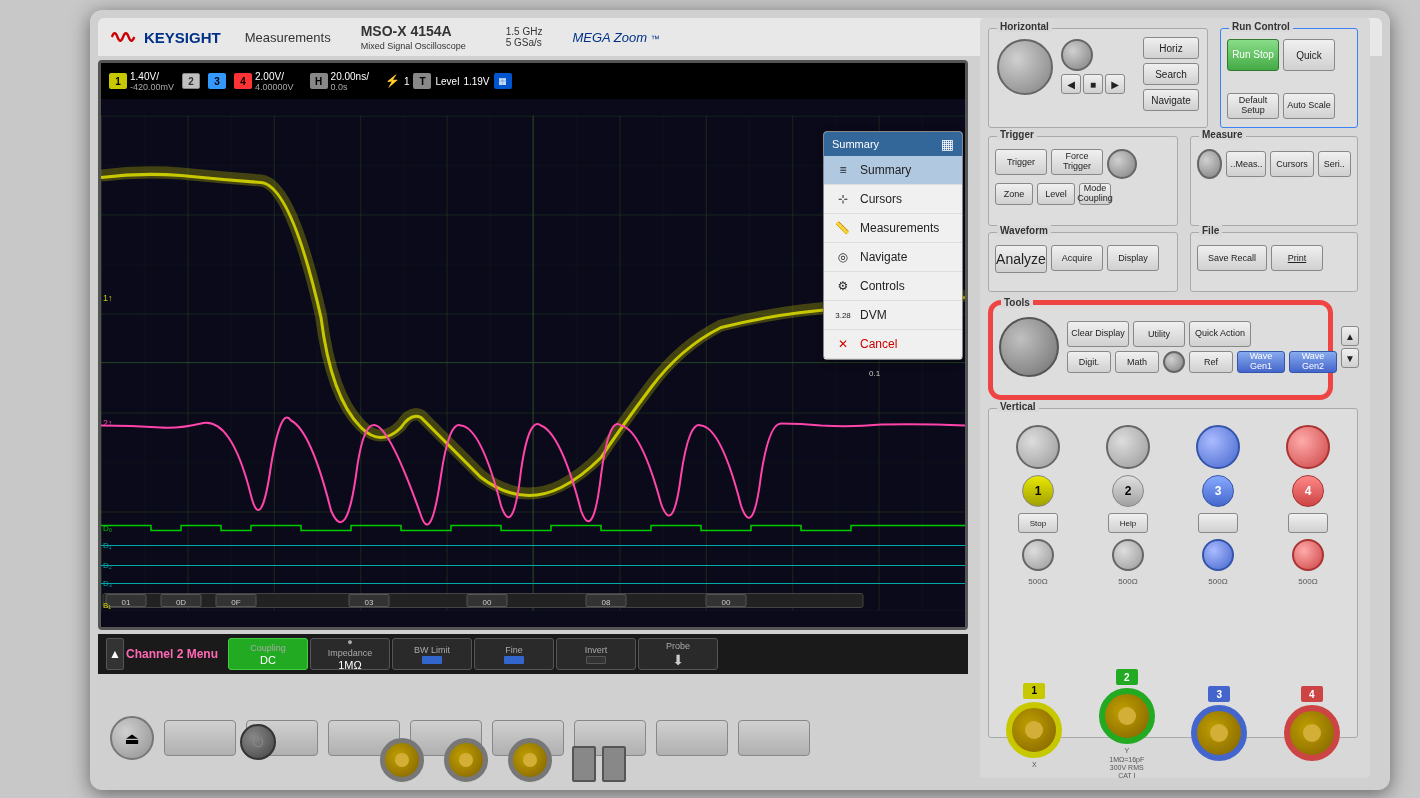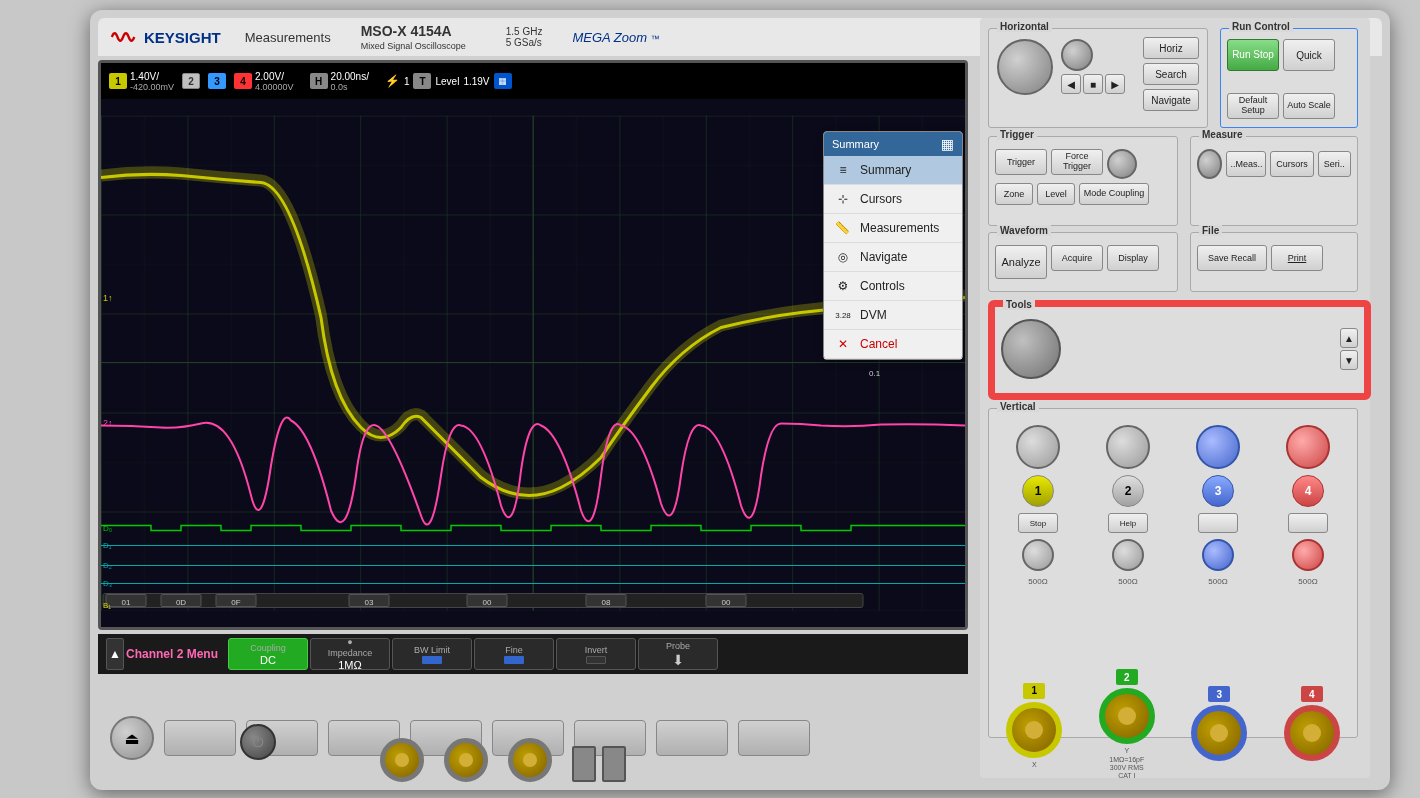--- a/index.html
+++ b/index.html
@@ -575,59 +575,78 @@
       <div class="section-label">Trigger</div>
       <div style="display:flex;gap:4px;padding:12px 6px 4px 6px;">
         <button class="panel-btn" style="width:52px;height:26px;font-size:9px;">Trigger</button>
         <button class="panel-btn" style="width:52px;height:26px;font-size:9px;line-height:1.1;">Force
 Trigger</button>
         <div class="knob" style="width:30px;height:30px;"></div>
       </div>
       <div style="display:flex;gap:4px;padding:0 6px;">
         <button class="panel-btn" style="width:38px;height:22px;font-size:9px;">Zone</button>
         <button class="panel-btn" style="width:38px;height:22px;font-size:9px;">Level</button>
-        <button class="panel-btn" style="width:70px;height:22px;font-size:9px;line-height:1.1;">Mode
+        <button class="panel-btn" style="width:32px;height:22px;font-size:9px;line-height:1.1;">Mode
 Coupling</button>
       </div>
     </div>
 
     <div style="position:absolute;top:118px;left:210px;width:168px;height:90px;border:1px solid #aaa;border-radius:3px;background:#ddd;">
       <div class="section-label">Measure</div>
       <div style="display:flex;gap:4px;padding:12px 6px 4px 6px;align-items:center;">
         <div class="knob" style="width:30px;height:30px;"></div>
         <button class="panel-btn" style="width:48px;height:26px;font-size:9px;">..Meas..</button>
         <button class="panel-btn" style="width:52px;height:26px;font-size:9px;">Cursors</button>
         <button class="panel-btn" style="width:40px;height:26px;font-size:9px;">Seri..</button>
       </div>
     </div>
 
     <div style="position:absolute;top:214px;left:8px;width:190px;height:60px;border:1px solid #aaa;border-radius:3px;background:#ddd;">
       <div class="section-label">Waveform</div>
       <div style="display:flex;gap:4px;padding:12px 6px;">
-        <button class="panel-btn" style="width:52px;height:34px;font-size:11px;">Analyze</button>
+        <button class="panel-btn" style="width:52px;height:28px;font-size:14px;">Analyze</button>
         <button class="panel-btn" style="width:52px;height:26px;font-size:9px;">Acquire</button>
         <button class="panel-btn" style="width:52px;height:26px;font-size:9px;">Display</button>
       </div>
     </div>
 
     <div style="position:absolute;top:214px;left:210px;width:168px;height:60px;border:1px solid #aaa;border-radius:3px;background:#ddd;">
       <div class="section-label">File</div>
       <div style="display:flex;gap:4px;padding:12px 6px;">
         <button class="panel-btn" style="width:70px;height:26px;font-size:9px;">Save
 Recall</button>
         <button class="panel-btn" style="width:52px;height:26px;font-size:9px;text-decoration:underline;">Print</button>
       </div>
     </div>
 
-    <div style="position:absolute;top:282px;left:8px;width:383px;height:100px;border:7px solid #ef4444;border-radius:6px;background:#ddd;">
+    <div style="position:absolute;top:282px;left:8px;width:345px;height:100px;border:5px solid #ef4444;border-radius:13px;background:#ddd;">
       <div class="section-label">Tools</div>
       <div style="display:flex;gap:4px;padding:12px 6px 4px 6px;align-items:center;">
 
         <div style="display:flex;flex-direction:column;align-items:center;gap:2px;">
           <div style="width:60px;height:60px;background:radial-gradient(circle at 35% 35%,#c0c0c0,#707070);border-radius:50%;border:2px solid #555;"></div>
+        </div>
+        <div style="display:flex;flex-direction:column;gap:4px;margin-left:4px;">
+          <div style="display:flex;gap:4px;">
+            <button class="panel-btn" style="width:62px;height:26px;font-size:9px;line-height:1.1;">Clear
+Display</button>
+            <button class="panel-btn" style="width:52px;height:26px;font-size:9px;">Utility</button>
+            <button class="panel-btn" style="width:62px;height:26px;font-size:9px;line-height:1.1;">Quick
+Action</button>
+          </div>
+          <div style="display:flex;gap:4px;">
+            <button class="panel-btn" style="width:44px;height:22px;font-size:9px;">Digit.</button>
+            <button class="panel-btn" style="width:44px;height:22px;font-size:9px;">Math</button>
+            <div class="knob" style="width:22px;height:22px;"></div>
+            <button class="panel-btn" style="width:44px;height:22px;font-size:9px;">Ref</button>
+            <button class="panel-btn blue-btn" style="width:48px;height:22px;font-size:9px;line-height:1.1;">Wave
+Gen1</button>
+            <button class="panel-btn blue-btn" style="width:48px;height:22px;font-size:9px;line-height:1.1;">Wave
+Gen2</button>
+          </div>
         </div>
         <div style="display:flex;flex-direction:column;gap:2px;margin-left:auto;">
           <button class="panel-btn" style="width:18px;height:20px;font-size:10px;">▲</button>
           <button class="panel-btn" style="width:18px;height:20px;font-size:10px;">▼</button>
         </div>
       </div>
     </div>
 
     <div style="position:absolute;top:390px;left:8px;width:370px;height:330px;border:1px solid #aaa;border-radius:3px;background:#ddd;">
       <div class="section-label">Vertical</div>

